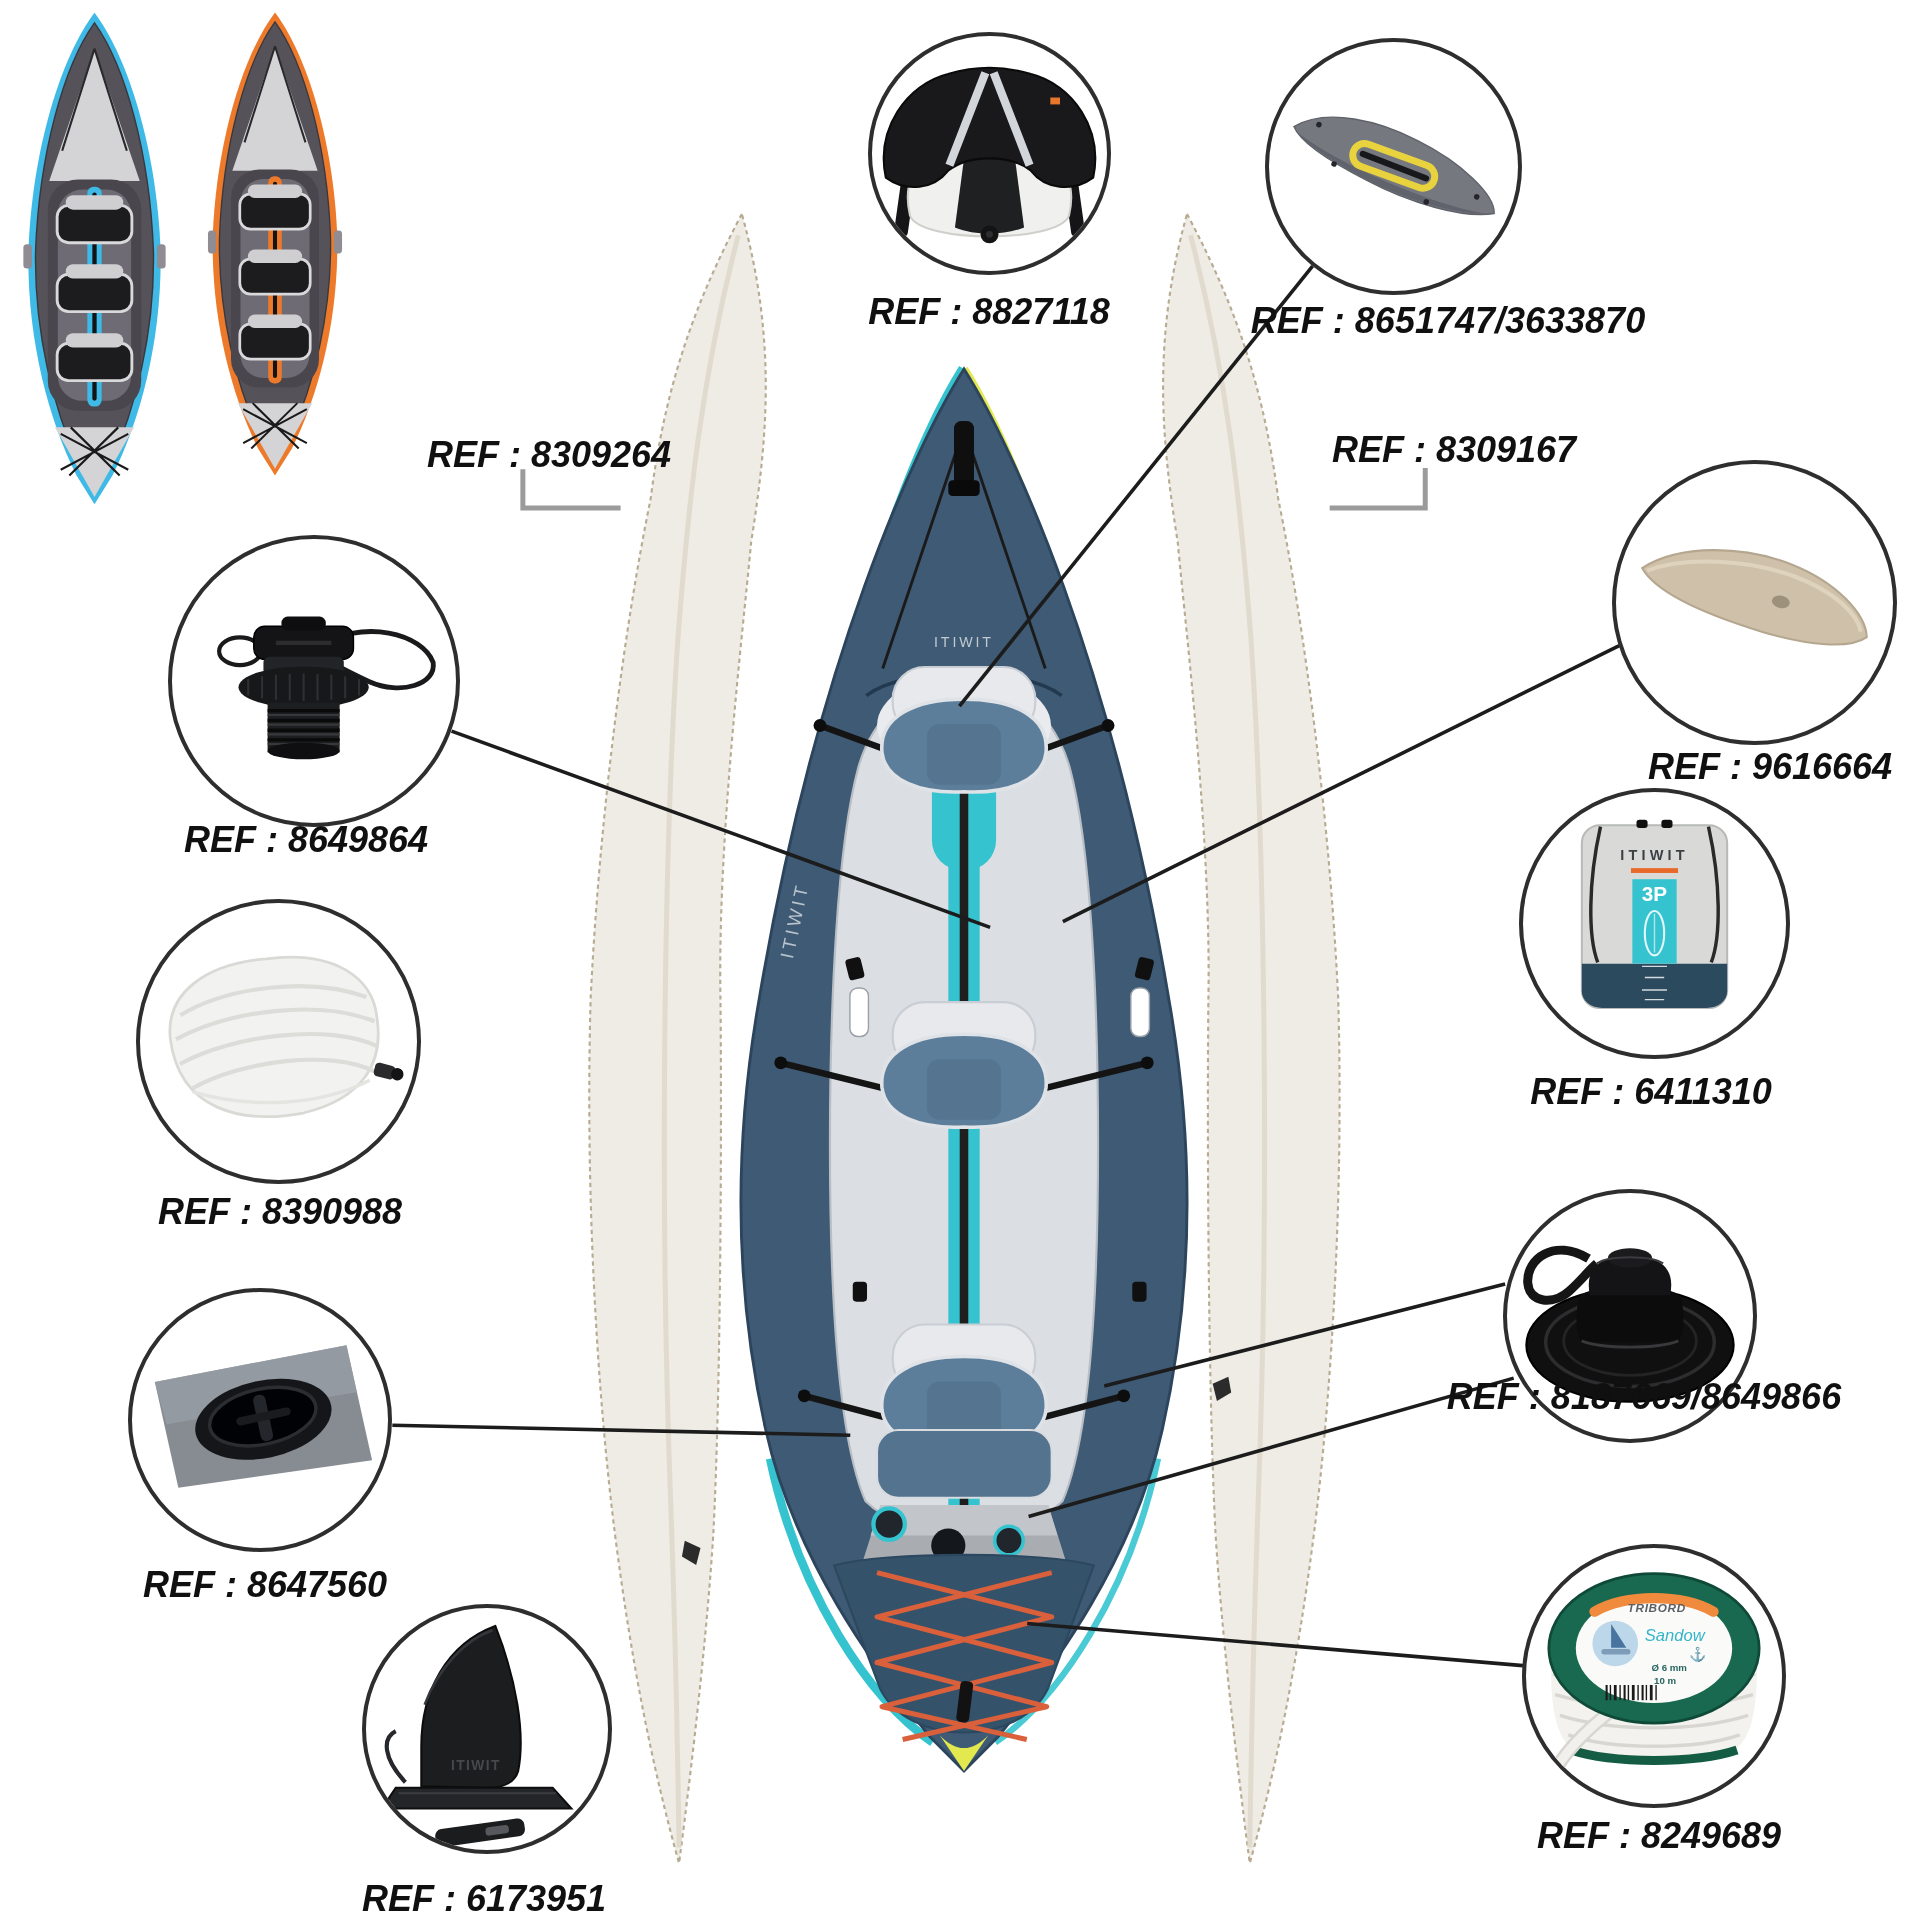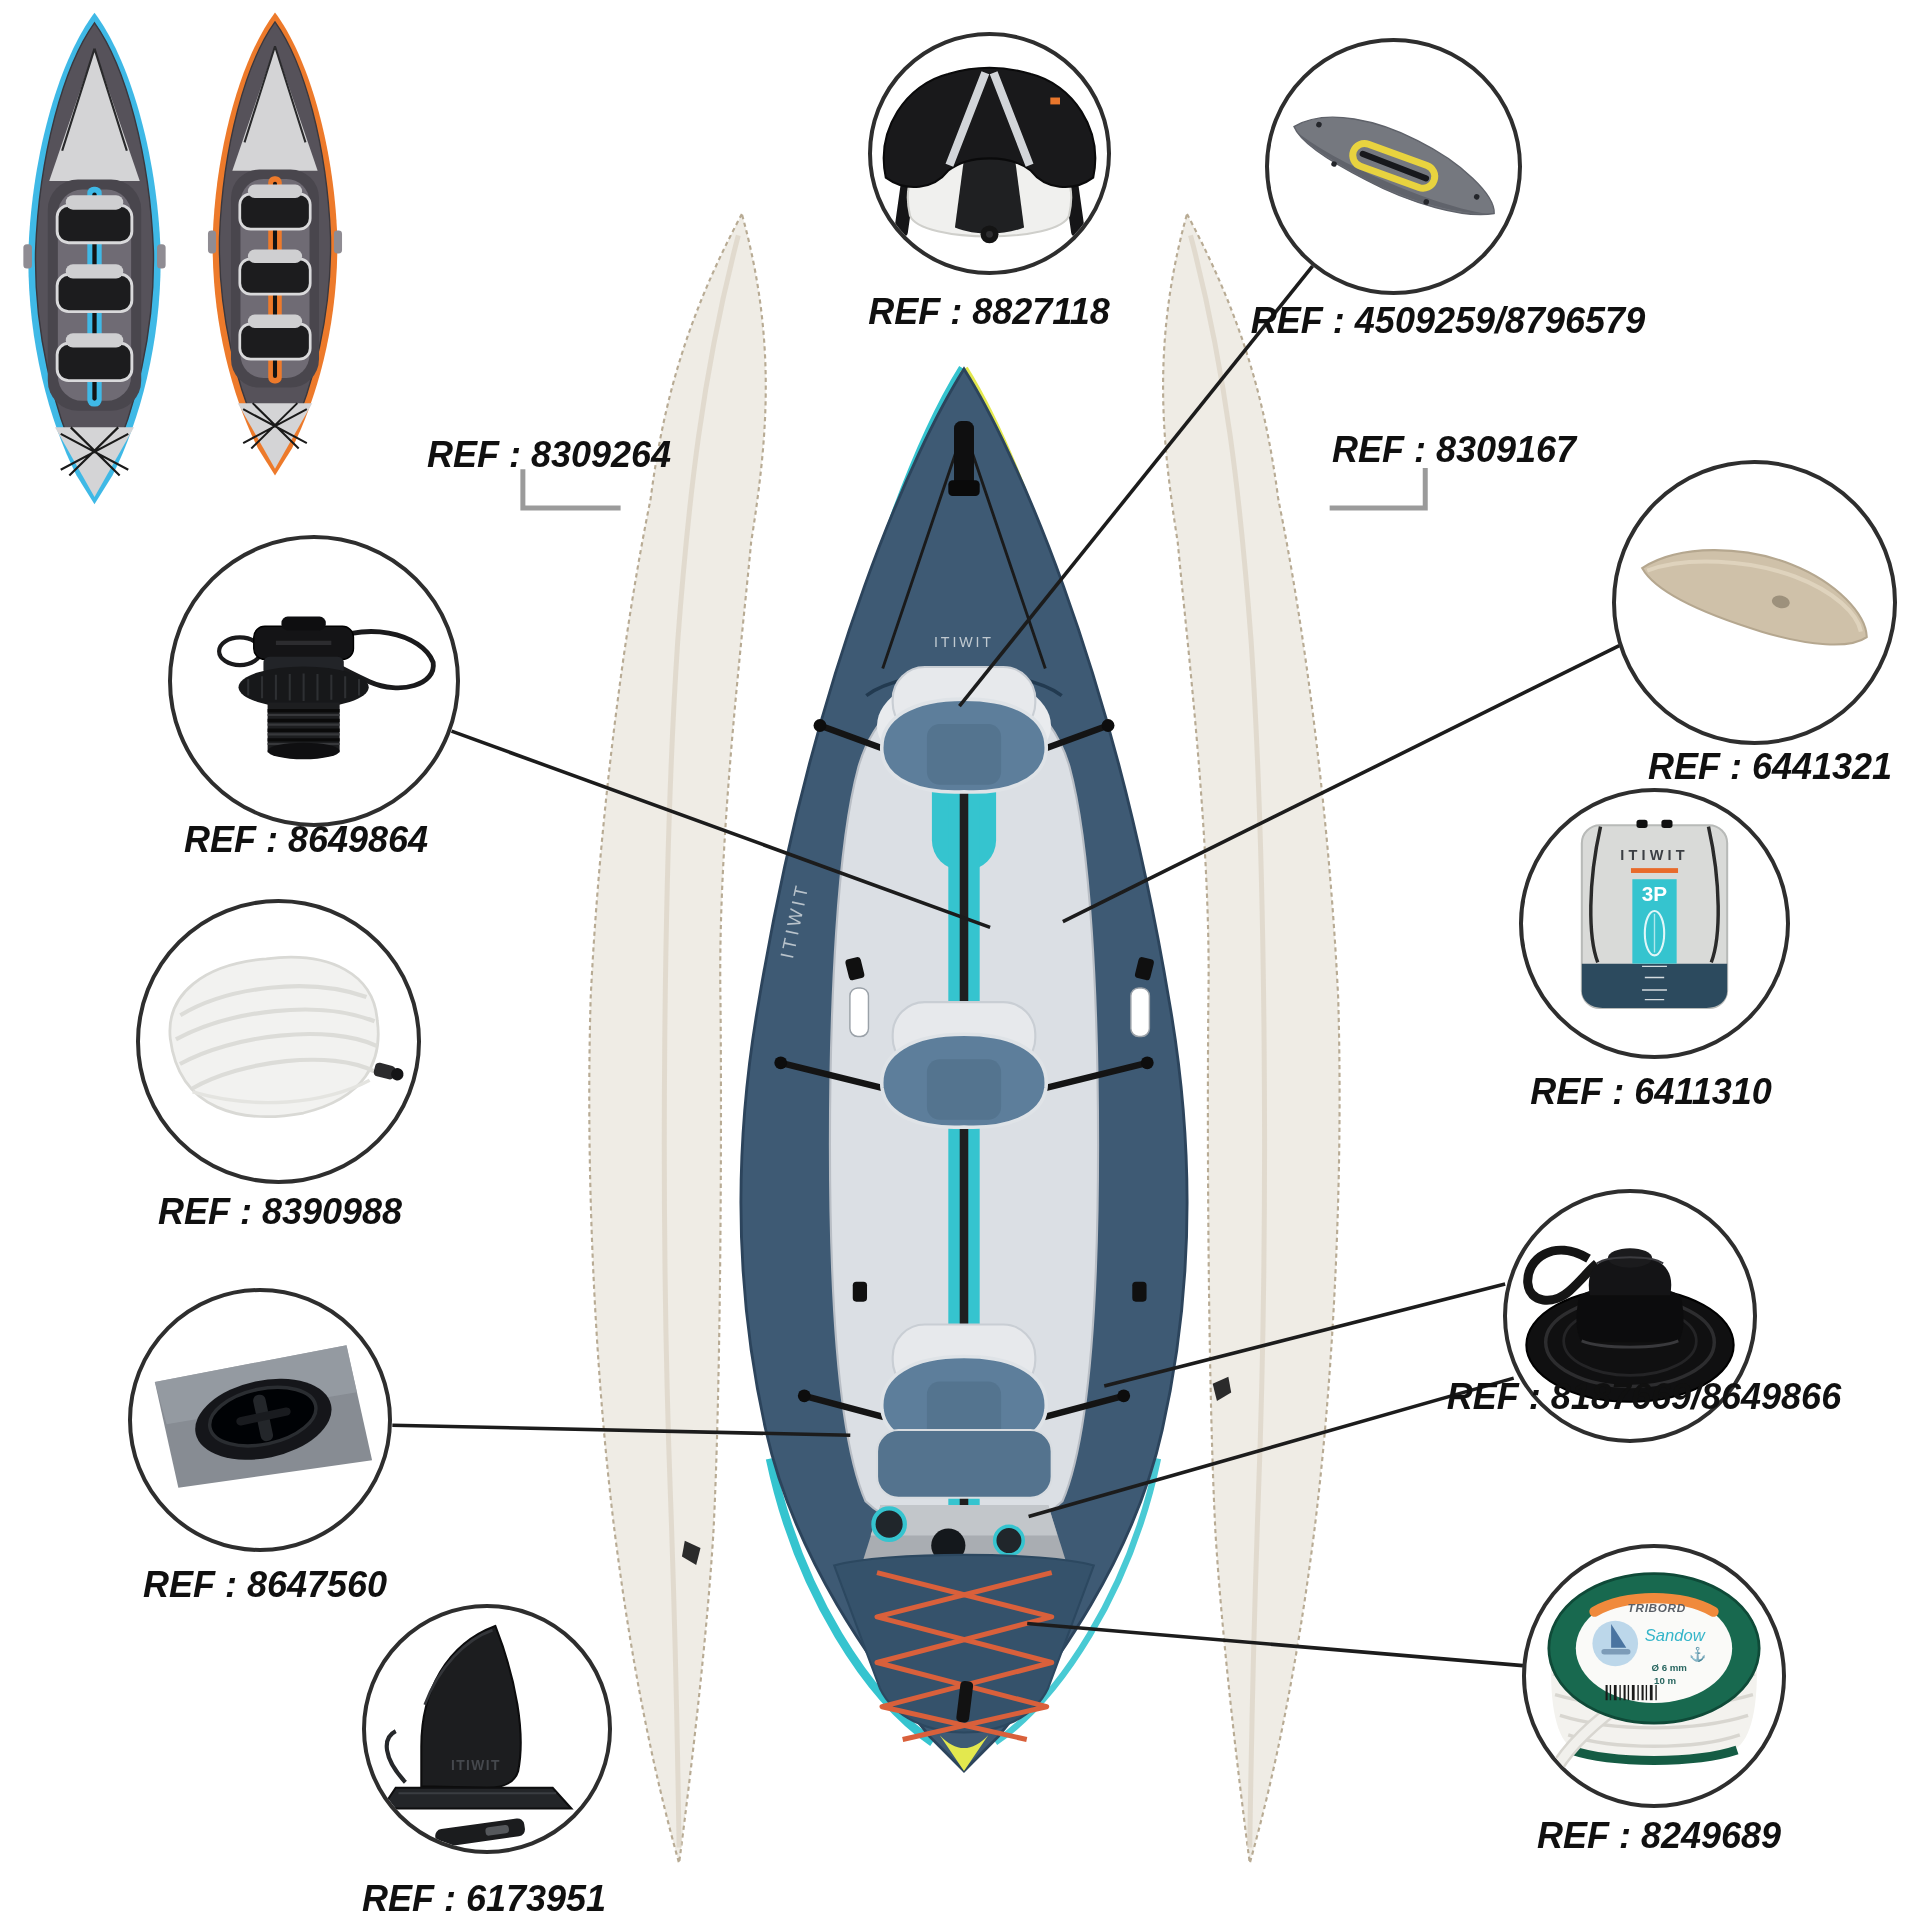--- a/index.html
+++ b/index.html
@@ -420,24 +420,24 @@
       <line x1="-128" y1="108" x2="100" y2="108" stroke="#3a3d41" stroke-width="3"></line>
       <g transform="translate(-10,165) rotate(-8)">
         <rect x="-65" y="-13" width="130" height="26" rx="10" fill="#1b1c1e"></rect>
         <rect x="8" y="-6" width="34" height="12" rx="5" fill="#55585c"></rect>
       </g>
     </g>
   </svg>
 </div>
 
 <div class="ref-label" style="left:989px;top:291px">REF : 8827118</div>
-<div class="ref-label" style="left:1448px;top:300px">REF : 4509259/8796579</div>
+<div class="ref-label" style="left:1448px;top:300px">REF : 8651747/3633870</div>
 <div class="ref-label" style="left:549px;top:434px">REF : 8309264</div>
 <div class="ref-label" style="left:1454px;top:429px">REF : 8309167</div>
-<div class="ref-label" style="left:1770px;top:746px">REF : 6441321</div>
+<div class="ref-label" style="left:1770px;top:746px">REF : 9616664</div>
 <div class="ref-label" style="left:1651px;top:1071px">REF : 6411310</div>
 <div class="ref-label" style="left:1644px;top:1376px">REF : 8187669/8649866</div>
 <div class="ref-label" style="left:1659px;top:1815px">REF : 8249689</div>
 <div class="ref-label" style="left:306px;top:819px">REF : 8649864</div>
 <div class="ref-label" style="left:280px;top:1191px">REF : 8390988</div>
 <div class="ref-label" style="left:265px;top:1564px">REF : 8647560</div>
 <div class="ref-label" style="left:484px;top:1878px">REF : 6173951</div>
 
 
 </body></html>

